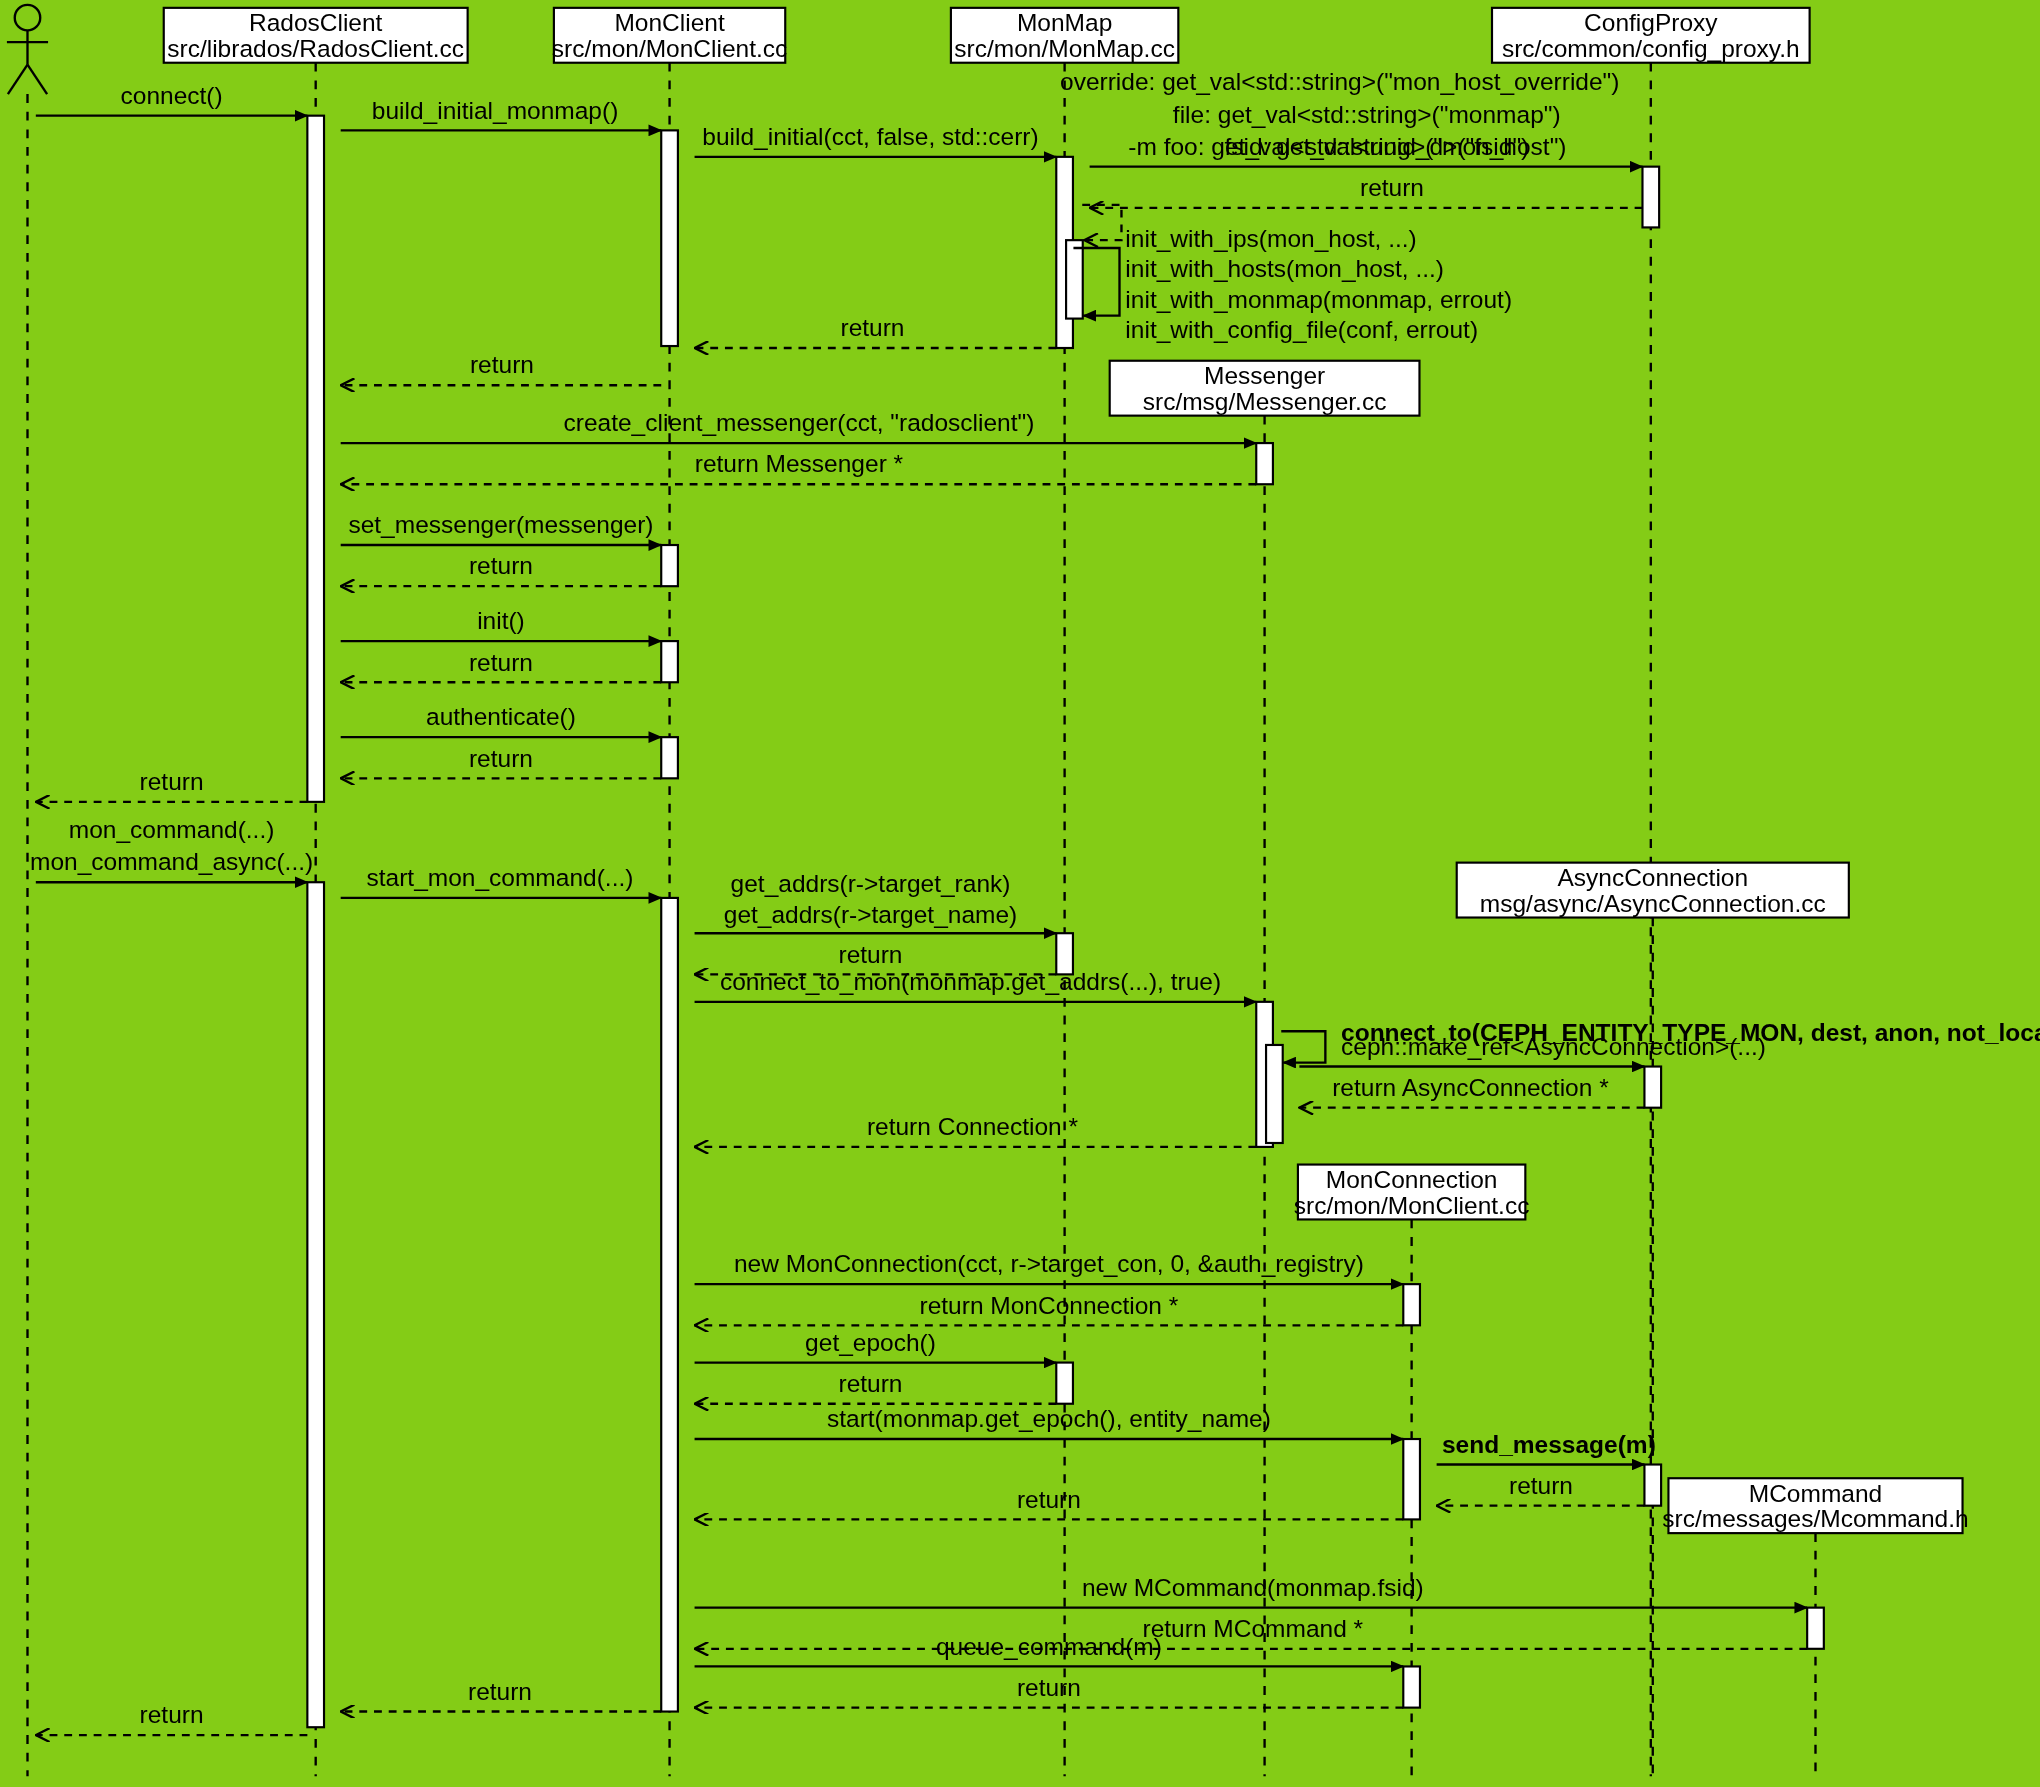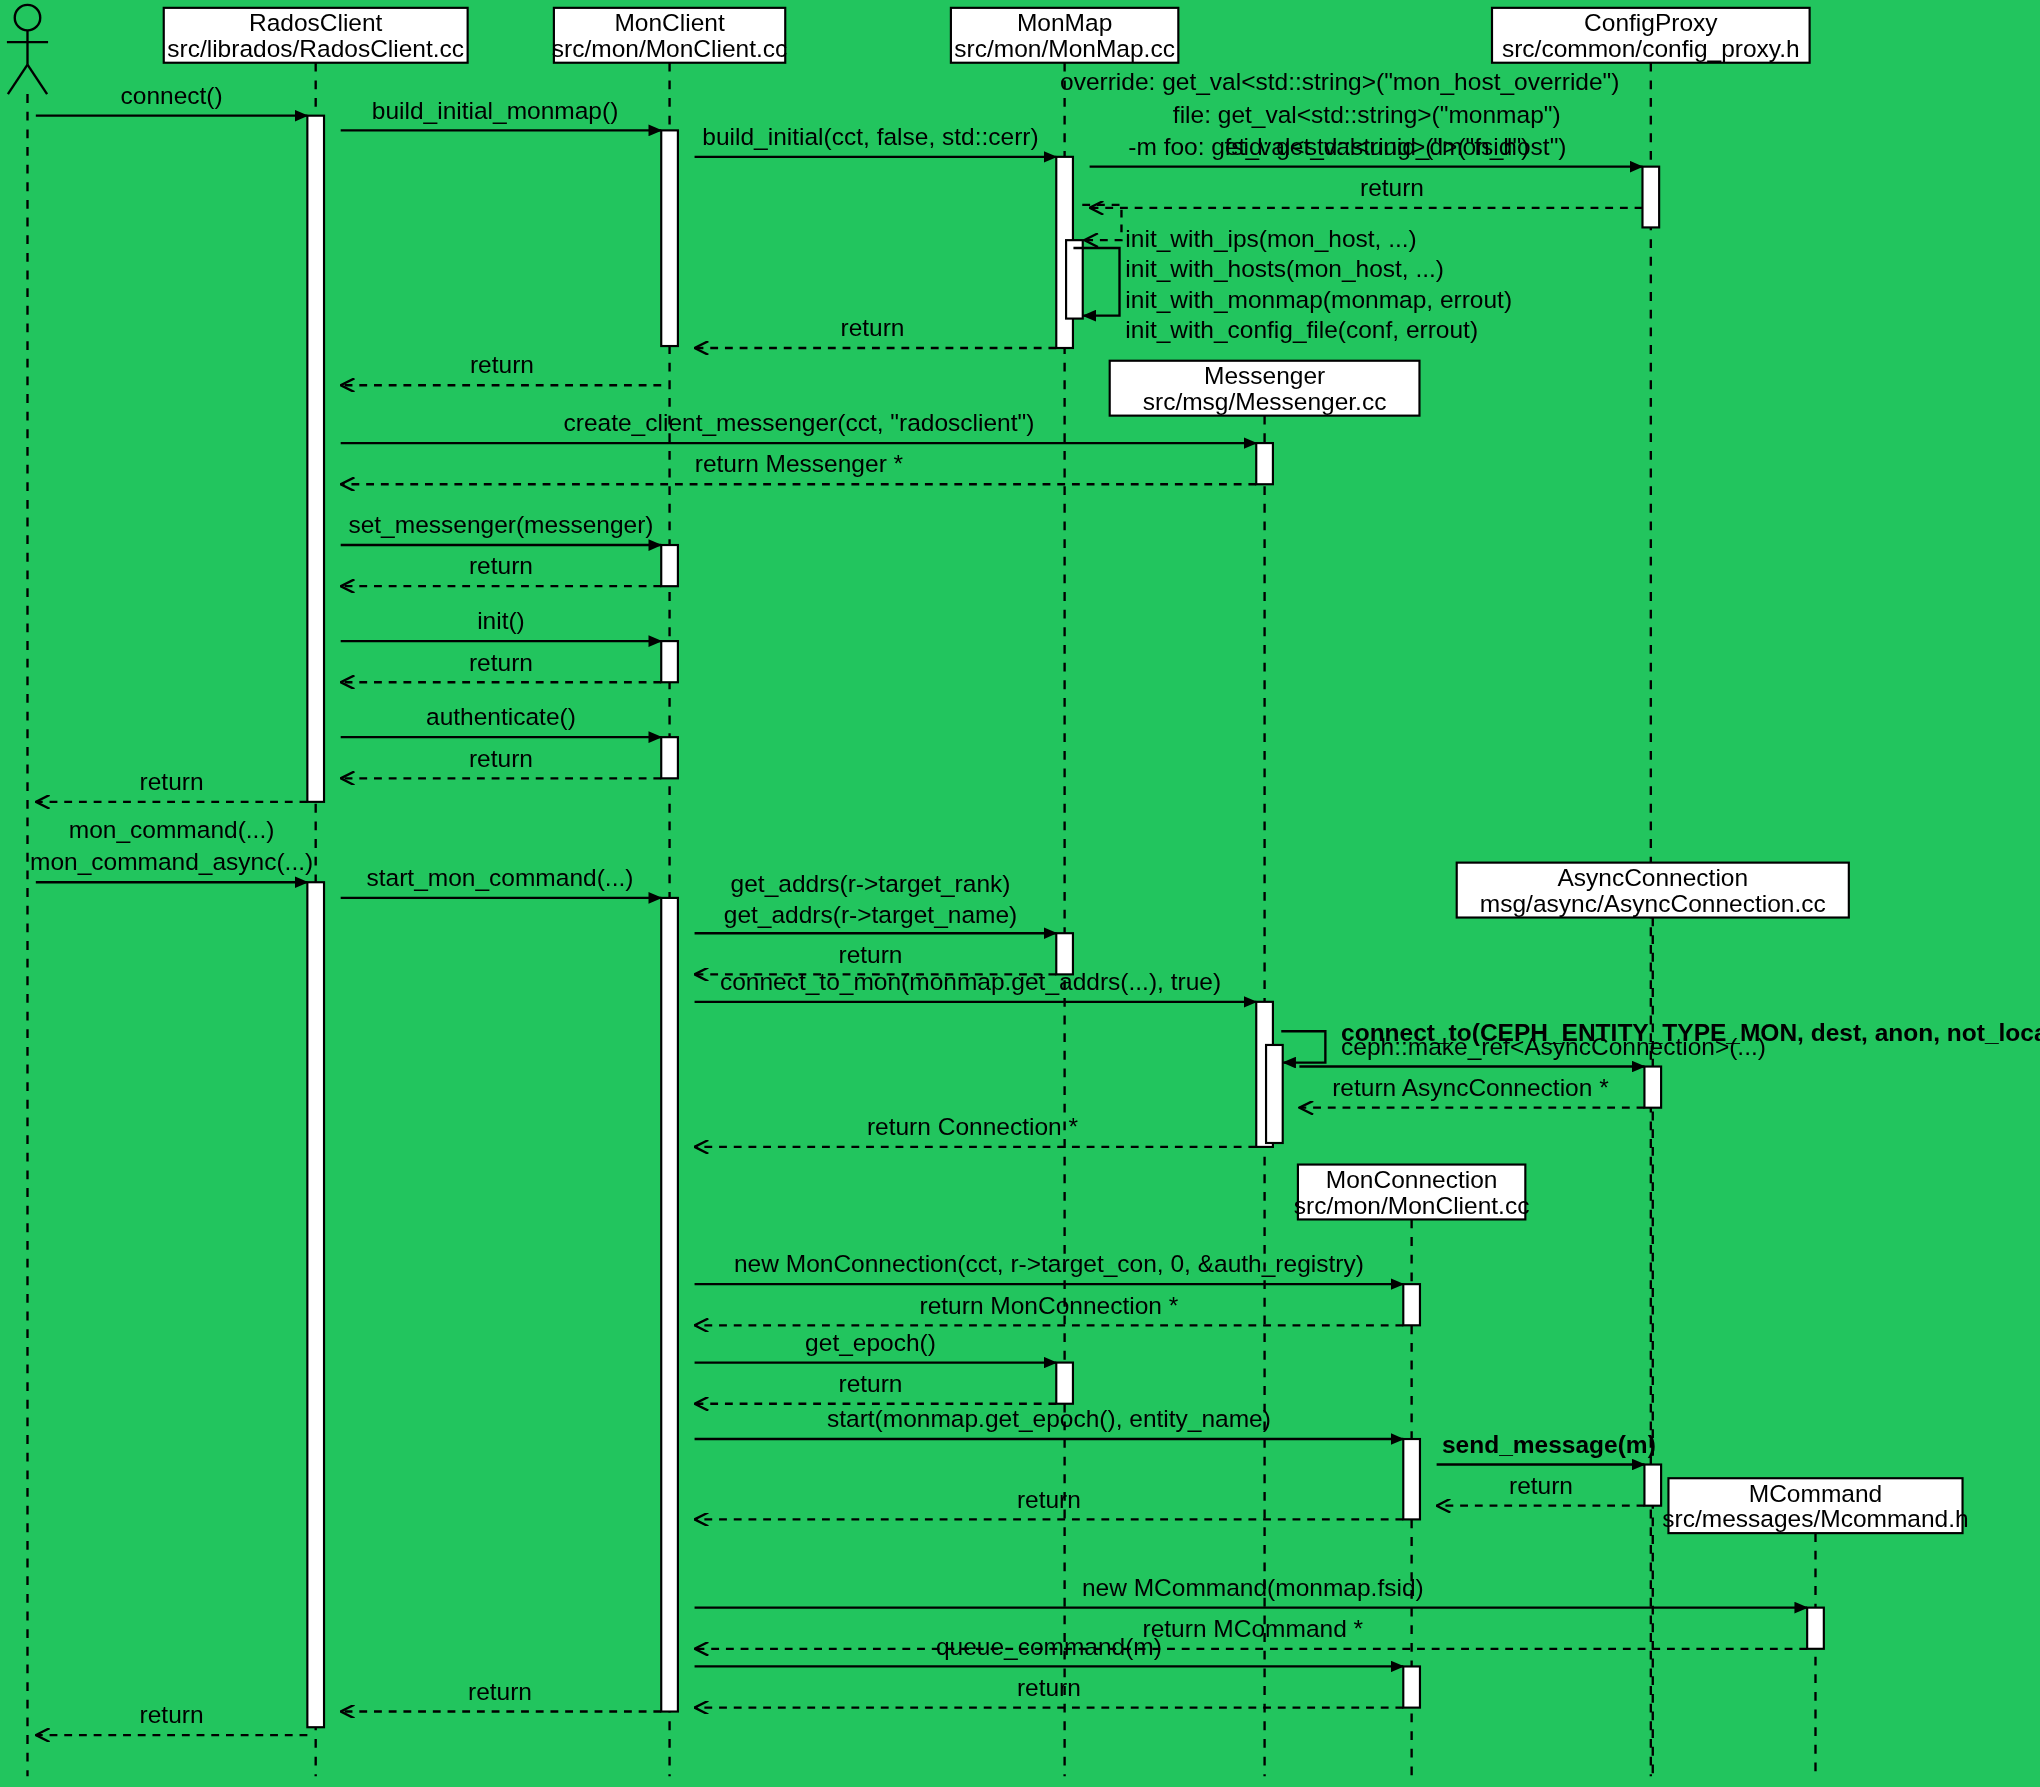--- a/index.html
+++ b/index.html
@@ -1,17 +1,17 @@
 <!DOCTYPE html>
 <html><head>
 <meta charset="utf-8">
 <style>
   html,body{margin:0;padding:0;background:#ffffff;}
   body{font-family:"Liberation Sans",sans-serif;}
-  #diagram-root{position:relative;width:2041px;height:1788px;background:#22c55e;overflow:hidden;}
+  #diagram-root{position:relative;width:2041px;height:1788px;background:#84cc16;overflow:hidden;}
   svg{display:block;}
   .lifeline-box rect{fill:#ffffff;stroke:#000000;stroke-width:2.2;}
   .lifeline-title,.lifeline-sub{font-family:"Liberation Sans",sans-serif;font-size:25px;fill:#000;text-anchor:middle;}
   .lifeline-dash{stroke:#000;stroke-width:2.4;stroke-dasharray:9 9;}
   .activation{fill:#ffffff;stroke:#000000;stroke-width:2.2;}
   .msg-line{stroke:#000;stroke-width:2.4;fill:none;}
   .msg-ret{stroke:#000;stroke-width:2.4;fill:none;stroke-dasharray:8 7;}
   .msg-label{font-family:"Liberation Sans",sans-serif;font-size:25px;fill:#000;}
   .msg-label.bold{font-weight:bold;}
   .actor-line{stroke:#000;stroke-width:2.4;fill:none;}

